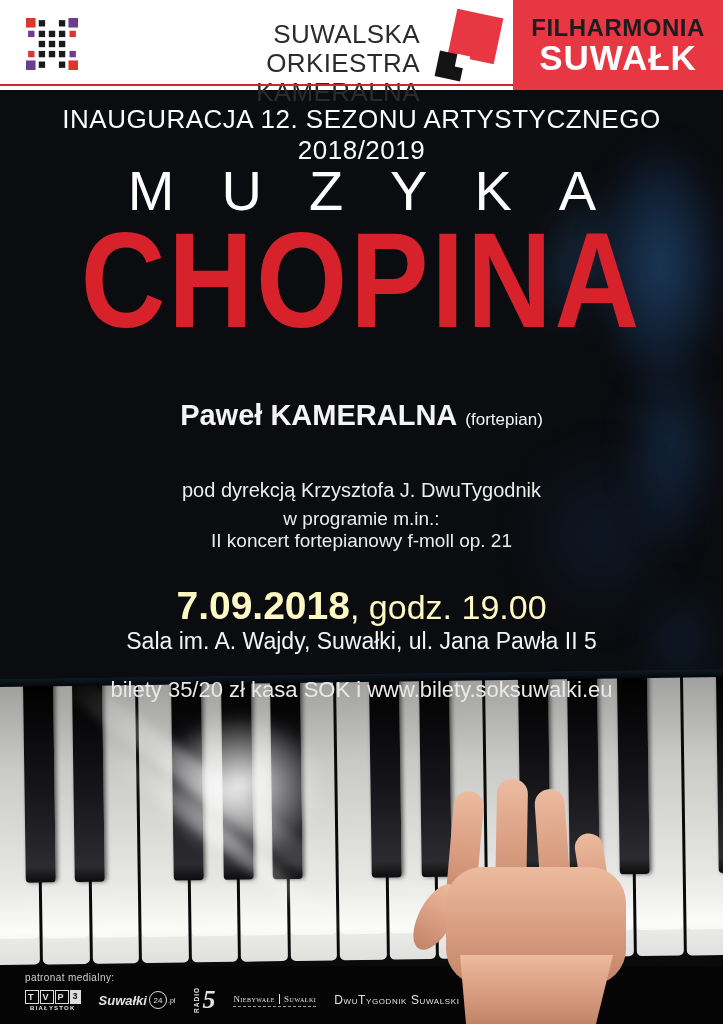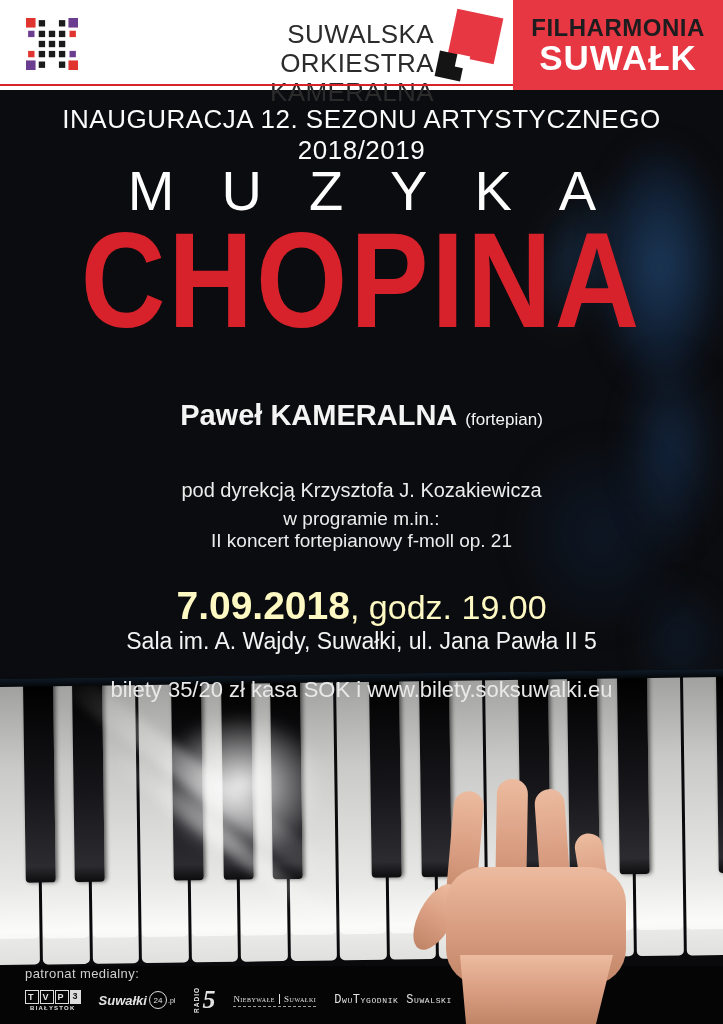--- a/index.html
+++ b/index.html
@@ -10,21 +10,21 @@
   .header{position:absolute;top:0;left:0;width:723px;height:90px;background:#ffffff;z-index:5;}
   .redline{position:absolute;top:84px;left:0;width:513px;height:2px;background:#d7212b;}
   .filbox{position:absolute;top:0;right:0;width:210px;height:90px;background:#e63743;
           display:flex;flex-direction:column;align-items:center;justify-content:center;z-index:6;}
   .fil1{color:#1d1d1f;font-weight:bold;font-size:24px;line-height:1.08;letter-spacing:.5px;}
   .fil2{color:#ffffff;font-weight:bold;font-size:35px;line-height:1.0;letter-spacing:1px;}
 
   .sok{position:absolute;left:26px;top:18px;display:flex;gap:10px;align-items:center;}
   .sok-text div{font-size:12.5px;font-weight:bold;color:#2e2d2e;line-height:1.3;letter-spacing:.3px;}
 
-  .orch{position:absolute;left:134px;top:20px;width:300px;text-align:right;color:#2c2b2c;}
+  .orch{position:absolute;left:120px;top:20px;width:300px;text-align:right;color:#2c2b2c;}
   .orch div{font-size:26px;line-height:1.12;letter-spacing:.4px;}
 
   .dmd-red{position:absolute;left:452px;top:13px;width:47px;height:47px;background:#e63743;transform:rotate(12deg);}
   .dmd-blk{position:absolute;left:437px;top:53px;width:26px;height:26px;background:#141414;transform:rotate(12deg);}
   .dmd-wht{position:absolute;left:456px;top:55px;width:13px;height:13px;background:#ffffff;transform:rotate(12deg);z-index:7;}
 
   
   .smoke{position:absolute;border-radius:50%;filter:blur(14px);pointer-events:none;z-index:1;}
   .sm1{left:575px;top:100px;width:170px;height:330px;background:radial-gradient(closest-side,rgba(42,98,158,.55),rgba(25,60,110,.25) 60%,rgba(0,0,0,0) 75%);}
   .sm2{left:600px;top:300px;width:140px;height:300px;background:radial-gradient(closest-side,rgba(32,80,140,.4),rgba(0,0,0,0) 70%);}
@@ -64,38 +64,38 @@
   .flare{position:absolute;left:130px;top:10px;width:240px;height:200px;z-index:3;filter:blur(6px);
          background:radial-gradient(closest-side,rgba(255,255,255,.95),rgba(255,255,255,.35) 45%,rgba(255,255,255,0) 72%);}
   .streak{position:absolute;z-index:3;filter:blur(5px);background:linear-gradient(90deg,rgba(255,255,255,.0),rgba(255,255,255,.4),rgba(255,255,255,0));}
   .st1{left:40px;top:90px;width:340px;height:26px;transform:rotate(38deg);}
   .st2{left:90px;top:160px;width:300px;height:18px;transform:rotate(38deg);}
 
   .hand{position:absolute;left:408px;top:775px;width:250px;height:249px;z-index:8;}
 
   
   .footer{position:absolute;left:0;top:966px;width:723px;height:58px;background:#050506;z-index:6;}
-  .pm-label{position:absolute;left:25px;top:0;font-size:13px;color:#cfcfcf;letter-spacing:.4px;}
+  .pm-label{position:absolute;left:25px;top:6px;font-size:10px;color:#cfcfcf;letter-spacing:.4px;}
   .logos{position:absolute;left:25px;top:17px;display:flex;align-items:center;gap:18px;color:#e2e2e2;height:34px;}
   .sp{display:flex;align-items:center;}
   .sp-tvp{flex-direction:column;gap:1px;}
   .tvp-row{display:flex;gap:1px;align-items:stretch;}
   .tvp-box{border:1px solid #ddd;font-size:9px;font-weight:bold;padding:1px 2px;letter-spacing:2px;}
   .tvp-3{background:#ddd;color:#111;font-size:9px;font-weight:bold;padding:1px 3px;}
   .tvp-city{font-size:6px;font-weight:bold;letter-spacing:1.2px;}
   .s24-name{font-style:italic;font-weight:bold;font-size:13px;}
   .s24-badge{display:inline-flex;align-items:center;justify-content:center;width:16px;height:16px;border:1px solid #ddd;border-radius:50%;font-size:8px;font-weight:normal;margin-left:2px;}
   .s24-pl{font-size:7px;margin-left:1px;}
   .r5-vert{writing-mode:vertical-rl;transform:rotate(180deg);font-size:6.5px;letter-spacing:1px;font-weight:bold;margin-right:2px;}
   .r5-num{font-family:"Liberation Serif",serif;font-style:italic;font-size:26px;font-weight:bold;line-height:1;}
   .sp-nieb{flex-direction:column;gap:2px;}
   .nieb-row{display:flex;align-items:center;gap:4px;font-family:"Liberation Serif",serif;font-size:9px;font-variant:small-caps;letter-spacing:.5px;}
   .nieb-div{width:1px;height:10px;background:#e2e2e2;}
   .nieb-rule{width:100%;border-top:1px dashed #9a9a9a;}
-  .sp-dwu{font-family:Liberation Mono, monospace;font-size:12px;font-variant:small-caps;letter-spacing:.6px;}
+  .sp-dwu{font-family:Liberation Sans, sans-serif;font-size:12px;font-variant:small-caps;letter-spacing:.6px;}
   .sp-tva{font-size:21px;font-weight:bold;font-style:italic;transform:skewX(-14deg);letter-spacing:-1px;}
 </style>
 </head>
 <body>
 
 <div class="poster">
 
   <div class="header">
     <div class="sok">
       <svg width="52" height="52" viewBox="0 0 49 49">
@@ -150,21 +150,21 @@
   <div class="smoke sm5"></div>
 
   <div class="ctext banner">INAUGURACJA 12. SEZONU ARTYSTYCZNEGO 2018/2019</div>
   <div class="ctext muzyka">MUZYKA</div>
   <div class="ctext chopina">CHOPINA</div>
 
   <div class="ctext soloist">
     <b>Paweł KAMERALNA</b>
     <span class="role">(fortepian)</span>
   </div>
-  <div class="ctext conductor">pod dyrekcją Krzysztofa J. Kozakiewicza</div>
+  <div class="ctext conductor">pod dyrekcją Krzysztofa J. DwuTygodnik</div>
   <div class="ctext prog1">w programie m.in.:</div>
   <div class="ctext prog2">II koncert fortepianowy f-moll op. 21</div>
 
   <div class="ctext dateline">
     <span class="d">7.09.2018</span><span class="t">, godz. 19.00</span>
   </div>
   <div class="ctext venue">Sala im. A. Wajdy, Suwałki, ul. Jana Pawła II 5</div>
   <div class="ctext tickets">bilety 35/20 zł kasa SOK i www.bilety.soksuwalki.eu</div>
 
   <div class="piano">

